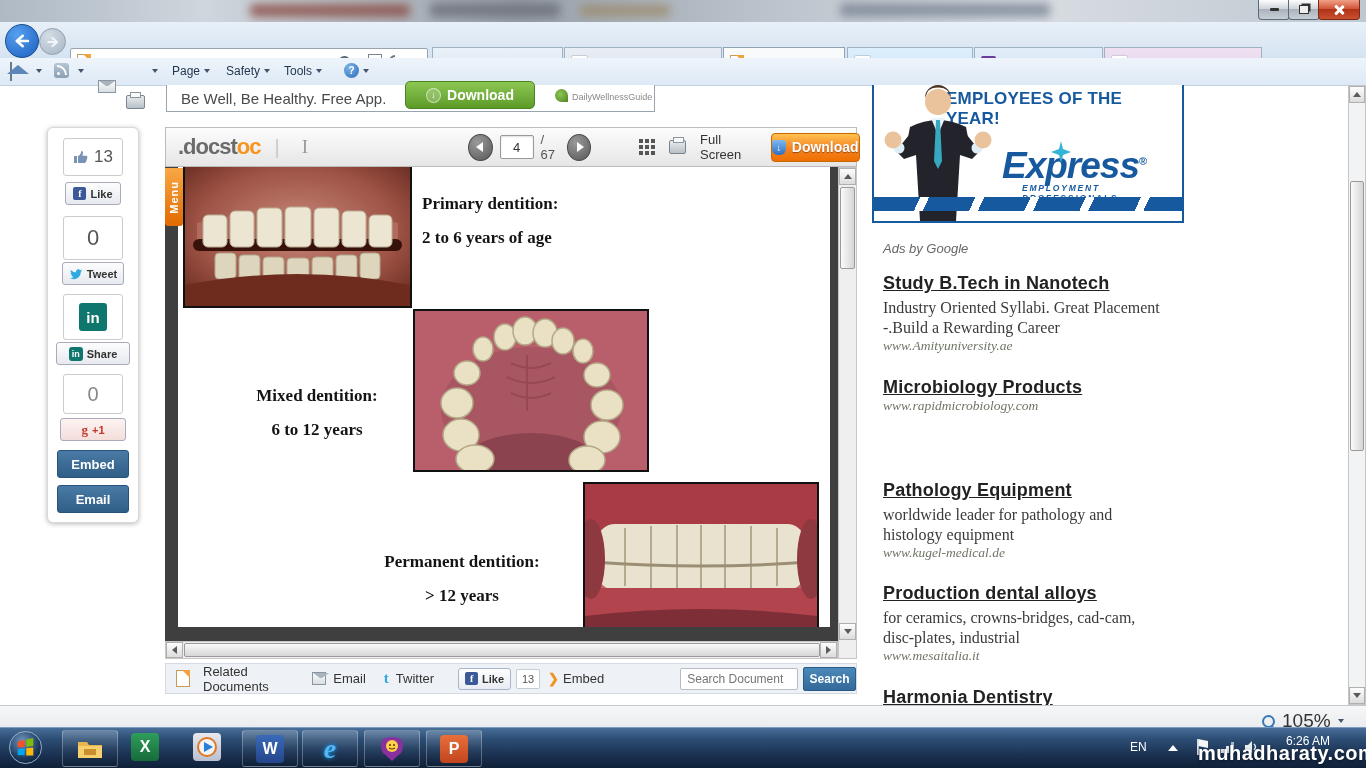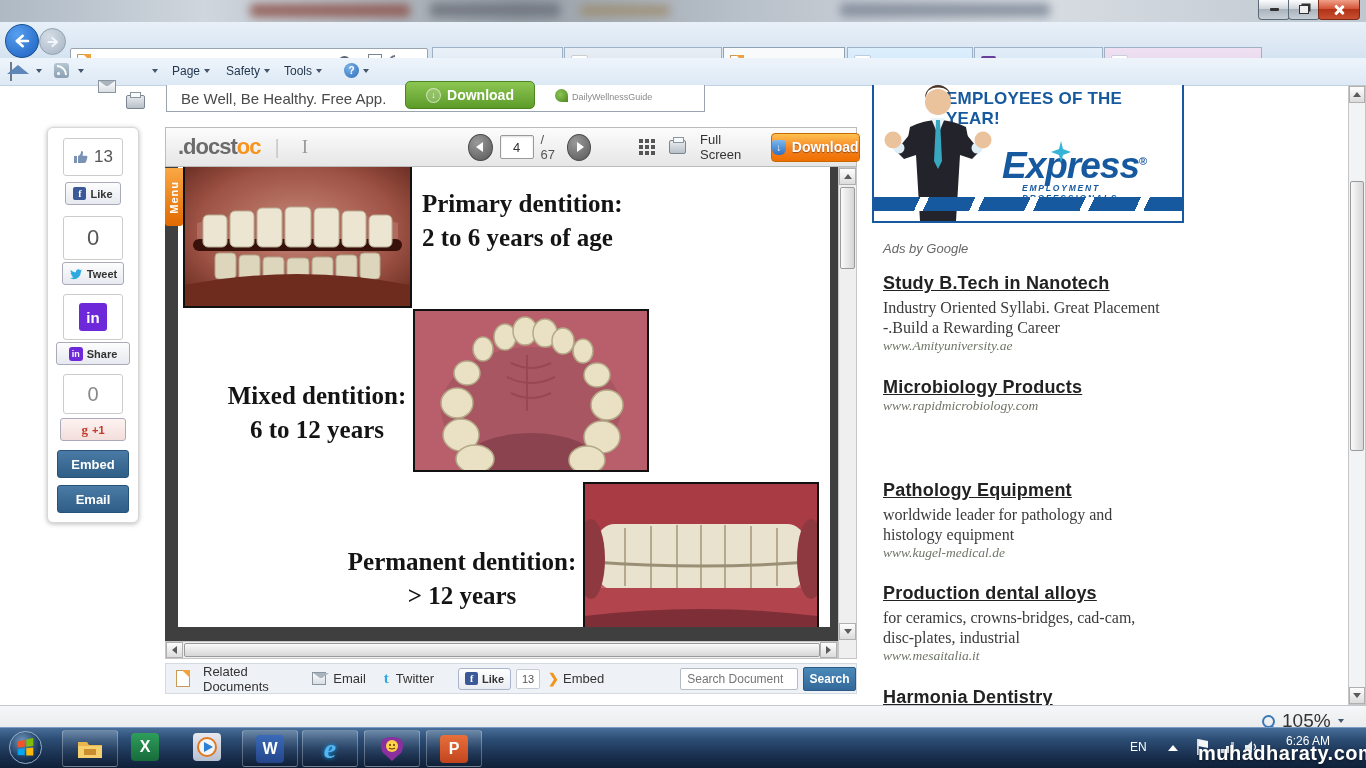--- a/index.html
+++ b/index.html
@@ -51,53 +51,53 @@
   .rssic{width:15px;height:15px;border-radius:3px;background:linear-gradient(#b6c6d4,#8ba0b2);position:relative;}
   .rssic::before{content:"";position:absolute;left:3px;bottom:3px;width:3px;height:3px;border-radius:50%;background:#fff;}
   .rssic::after{content:"";position:absolute;left:3px;bottom:3px;width:8px;height:8px;border:2px solid #fff;border-left:none;border-bottom:none;border-radius:0 10px 0 0;}
   .mailic{width:16px;height:11px;background:linear-gradient(#fdfdfd,#d8dee4);border:1px solid #8a95a0;position:relative;}
   .mailic::after{content:"";position:absolute;left:0;top:0;border:7px solid transparent;border-top:5px solid #aab4be;width:2px;}
   .printic{width:17px;height:12px;background:linear-gradient(#e8ecf0,#b8c0c8);border:1px solid #7a858f;border-radius:2px;position:relative;margin-top:4px;}
   .printic::before{content:"";position:absolute;left:3px;top:-4px;width:9px;height:4px;background:#f8fafc;border:1px solid #8a95a0;}
   .helpic{width:15px;height:15px;border-radius:50%;background:radial-gradient(circle at 35% 30%,#7cb3e8,#2a6cb8);color:#fff;font-size:10px;font-weight:bold;display:flex;align-items:center;justify-content:center;}
 
   
-  .banner{left:166px;top:85px;width:539px;height:27px;background:#fff;border:1px solid #9aa4ae;border-top:none;box-sizing:border-box;display:flex;align-items:center;}
+  .banner{left:166px;top:85px;width:489px;height:27px;background:#fff;border:1px solid #9aa4ae;border-top:none;box-sizing:border-box;display:flex;align-items:center;}
   .banner-txt{font-size:15px;color:#4a4a4a;margin-left:14px;}
   .greenbtn{position:absolute;left:238px;top:-4px;width:128px;height:26px;border-radius:5px;background:linear-gradient(#8cc653,#5d9b28);border:1px solid #4d8420;color:#fff;font-weight:bold;font-size:14px;display:flex;align-items:center;justify-content:center;gap:6px;}
   .dl-circ{width:13px;height:13px;border-radius:50%;background:#fff3;border:1px solid #ffffff88;color:#fff;font-size:9px;line-height:13px;text-align:center;}
   .dwg{position:absolute;left:388px;top:4px;display:flex;align-items:flex-end;gap:4px;}
   .dwg-tree{width:13px;height:13px;border-radius:50% 50% 0 50%;background:radial-gradient(circle at 40% 40%,#8cc653,#4d8420);}
   .dwg-txt{font-size:9px;color:#8a8a8a;}
 
   
   .social{left:47px;top:127px;width:90px;height:394px;background:#fff;border:1px solid #d8d8d8;border-radius:6px;box-shadow:0 1px 5px rgba(0,0,0,.28);}
   .cntbox{position:absolute;left:15px;width:58px;border:1px solid #ccc;border-radius:3px;background:#fff;display:flex;align-items:center;justify-content:center;color:#555;}
   .sbtn{position:absolute;border:1px solid #aab;border-radius:3px;background:linear-gradient(#fdfdfd,#e6e9ef);display:flex;align-items:center;justify-content:center;gap:4px;font-size:11px;font-weight:bold;color:#333;}
   .fbsq{width:13px;height:13px;background:#3b5998;color:#fff;border-radius:2px;font-size:10px;font-weight:bold;display:flex;align-items:center;justify-content:center;font-family:"Liberation Serif",serif;}
-  .insq{background:#6d28d9;color:#fff;border-radius:3px;font-weight:bold;display:flex;align-items:center;justify-content:center;}
+  .insq{background:#0f766e;color:#fff;border-radius:3px;font-weight:bold;display:flex;align-items:center;justify-content:center;}
   .bigbtn{position:absolute;left:9px;width:70px;height:26px;border-radius:3px;background:linear-gradient(#4a7ba6,#2f5e86);border:1px solid #27527a;color:#fff;font-size:13px;font-weight:bold;display:flex;align-items:center;justify-content:center;}
 
   
   .vtoolbar{left:165px;top:127px;width:692px;height:40px;background:linear-gradient(#fcfcfc,#e6e6e6);border:1px solid #bcbcbc;box-sizing:border-box;display:flex;align-items:center;}
   .dlogo{font-size:22px;font-weight:bold;letter-spacing:-1px;color:#6b6b6b;margin-left:12px;}
   .dlogo .or{color:#f7941e;}
   .tcursor{font-family:"Liberation Serif",serif;color:#9a9a9a;font-size:19px;margin-left:22px;}
   .navbtn{width:25px;height:25px;border-radius:50%;background:radial-gradient(circle at 35% 30%,#9a9a9a,#585858);border:1px solid #4a4a4a;color:#fff;display:flex;align-items:center;justify-content:center;}
   .tri-l{width:0;height:0;border-top:5px solid transparent;border-bottom:5px solid transparent;border-right:7px solid #fff;margin-right:2px;}
   .tri-r{width:0;height:0;border-top:5px solid transparent;border-bottom:5px solid transparent;border-left:7px solid #fff;margin-left:2px;}
   .pagein{width:28px;height:20px;border:1px solid #9a9a9a;border-radius:2px;text-align:center;font-size:13px;color:#333;background:#fff;box-shadow:inset 0 1px 2px #0002;}
   .gridic{display:grid;grid-template-columns:repeat(3,4px);grid-gap:2px;}
   .gridic i{width:4px;height:4px;background:#555;}
   .orangebtn{width:100px;height:27px;border-radius:4px;background:linear-gradient(#ffc150,#f58220 55%,#ef7000);border:1px solid #c66a00;display:flex;align-items:center;justify-content:center;gap:6px;color:#fff;font-weight:bold;font-size:14px;text-shadow:0 1px 1px #0006;}
   .shield{width:14px;height:15px;background:linear-gradient(#7db8f0,#2f6fc0);border-radius:3px 3px 6px 6px;color:#fff;font-size:10px;font-weight:bold;display:flex;align-items:center;justify-content:center;text-shadow:none;}
   .vbody{left:165px;top:167px;width:692px;height:474px;background:#3f3f3f;}
   .vpage{position:absolute;left:13px;top:0;width:652px;height:460px;background:#fff;overflow:hidden;}
   .photo{position:absolute;border:2px solid #111;}
-  .doctxt{position:absolute;font-family:"Liberation Serif",serif;font-weight:bold;color:#141414;font-size:25px;line-height:34px;}
+  .doctxt{position:absolute;font-family:"Liberation Serif",serif;font-weight:bold;color:#141414;font-size:17px;line-height:34px;}
   .menutab{left:0px;top:1px;width:18px;height:58px;background:linear-gradient(#f9a845,#e06a00);border-radius:0 0 3px 3px;display:flex;align-items:center;justify-content:center;}
   .menutxt{writing-mode:vertical-rl;transform:rotate(180deg);color:#fff;font-size:11px;font-weight:bold;letter-spacing:1px;}
   .sb{background:#efefef;border:1px solid #c6c6c6;box-sizing:border-box;}
   .sb-btn{position:absolute;background:linear-gradient(#fdfdfd,#dcdcdc);border:1px solid #b0b0b0;display:flex;align-items:center;justify-content:center;box-sizing:border-box;}
   .tri-up{width:0;height:0;border-left:4px solid transparent;border-right:4px solid transparent;border-bottom:5px solid #5a5a5a;}
   .tri-dn{width:0;height:0;border-left:4px solid transparent;border-right:4px solid transparent;border-top:5px solid #5a5a5a;}
   .tri-lf{width:0;height:0;border-top:4px solid transparent;border-bottom:4px solid transparent;border-right:5px solid #5a5a5a;}
   .tri-rt{width:0;height:0;border-top:4px solid transparent;border-bottom:4px solid transparent;border-left:5px solid #5a5a5a;}
   .thumb{position:absolute;background:linear-gradient(90deg,#fafafa,#d6d6d6);border:1px solid #9a9a9a;border-radius:2px;box-sizing:border-box;}
   .vbottom{left:165px;top:663px;width:692px;height:31px;background:#eef1f5;border:1px solid #d3dae2;box-sizing:border-box;display:flex;align-items:center;font-size:13px;color:#333;}

